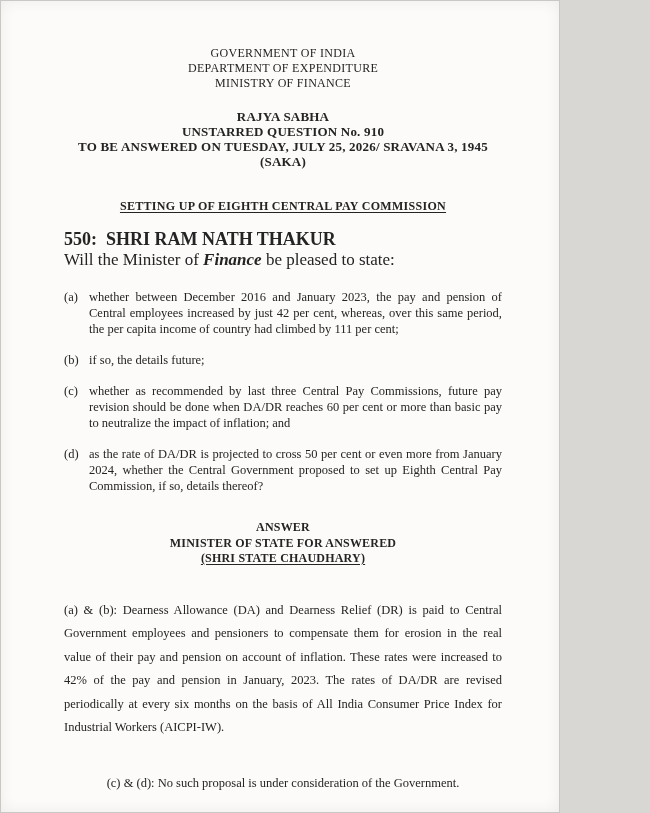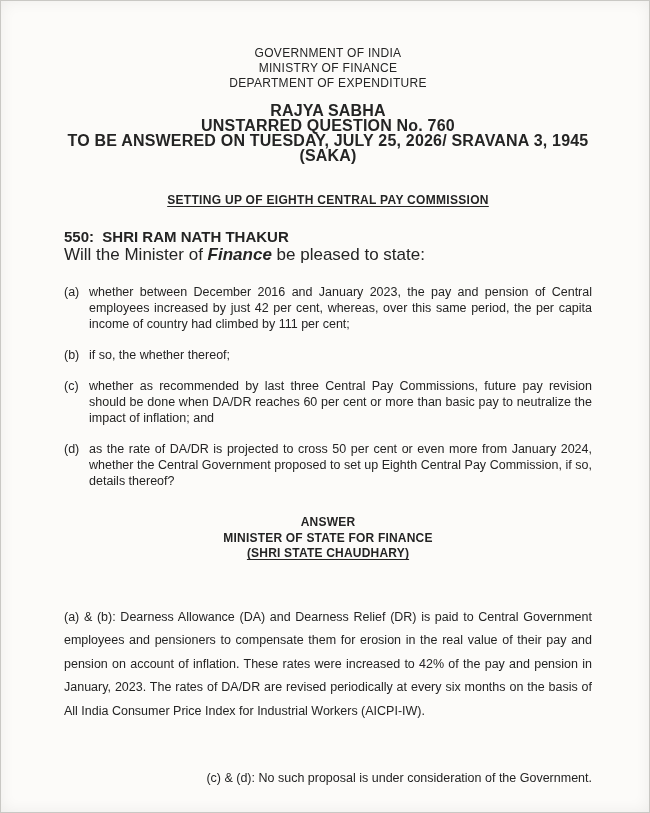--- a/index.html
+++ b/index.html
@@ -4,54 +4,55 @@
 <style>
   * { box-sizing: border-box; }
   html, body { margin: 0; padding: 0; }
   body {
     width: 650px;
     height: 813px;
     background: #d8d7d3;
     font-family: "Liberation Sans", "DejaVu Sans", sans-serif;
   }
   .page {
-    width: 650px;
+    width: 560px;
     height: 813px;
     background: #fcfbf9;
     color: #242424;
     padding: 46px 58px 28px 64px;
     box-shadow: inset 0 0 0 1px #c9c8c4, inset 0 0 16px rgba(0,0,0,0.07);
     overflow: hidden;
+    font-family: Liberation Serif, serif;
   }
   .center { text-align: center; }
 
   .header-block {
     font-size: 12px;
     line-height: 15px;
     letter-spacing: 0.3px;
     font-weight: 500;
   }
   .session-block {
-    margin-top: 12px;
-    font-size: 16px;
+    margin-top: 18px;
+    font-size: 13px;
     line-height: 15px;
     font-weight: bold;
     letter-spacing: 0.2px;
   }
   .doc-title {
     margin-top: 30px;
     font-size: 12px;
     font-weight: bold;
     letter-spacing: 0.3px;
     text-decoration: underline;
     text-underline-offset: 2px;
   }
   .member-line {
-    margin-top: 21px;
-    font-size: 15px;
+    margin-top: 15px;
+    font-size: 18px;
     font-weight: bold;
     white-space: pre;
   }
   .intro-line {
     font-size: 17px;
   }
   .intro-line .emph {
     font-weight: bold;
     font-style: italic;
   }
@@ -71,81 +72,81 @@
     line-height: 15.5px;
     font-weight: bold;
     letter-spacing: 0.2px;
     text-align: center;
   }
   .answer-name {
     text-decoration: underline;
     text-underline-offset: 2px;
   }
   .answer-para {
-    margin-top: 44px;
+    margin-top: 32px;
     font-size: 12.5px;
     line-height: 23.5px;
     text-align: justify;
   }
   .answer-para.second {
-    text-align: right;
+    text-align: center;
   }
   .stars {
     margin-top: 32px;
     text-align: center;
     font-size: 12px;
     font-weight: bold;
     letter-spacing: 1px;
   }
 </style>
 </head>
 <body>
 
 <div class="page">
 
   <div class="header-block center">
     <div>GOVERNMENT OF INDIA</div>
+    <div>DEPARTMENT OF EXPENDITURE</div>
     <div>MINISTRY OF FINANCE</div>
-    <div>DEPARTMENT OF EXPENDITURE</div>
   </div>
 
   <div class="session-block center">
     <div>RAJYA SABHA</div>
-    <div>UNSTARRED QUESTION No. 760</div>
+    <div>UNSTARRED QUESTION No. 910</div>
     <div>TO BE ANSWERED ON TUESDAY, JULY 25, 2026/ SRAVANA 3, 1945 (SAKA)</div>
   </div>
 
   <div class="doc-title center">SETTING UP OF EIGHTH CENTRAL PAY COMMISSION</div>
 
   <div class="member-line">550:  SHRI RAM NATH THAKUR</div>
 
   <div class="intro-line"><span>Will the Minister of </span><span class="emph">Finance</span><span> be pleased to state:</span></div>
 
   <div class="q-list">
     <div class="q-item">
       <span class="q-label">(a)</span>
       <span class="q-text">whether between December 2016 and January 2023, the pay and pension of Central employees increased by just 42 per cent, whereas, over this same period, the per capita income of country had climbed by 111 per cent;</span>
     </div>
     <div class="q-item">
       <span class="q-label">(b)</span>
-      <span class="q-text">if so, the whether thereof;</span>
+      <span class="q-text">if so, the details future;</span>
     </div>
     <div class="q-item">
       <span class="q-label">(c)</span>
       <span class="q-text">whether as recommended by last three Central Pay Commissions, future pay revision should be done when DA/DR reaches 60 per cent or more than basic pay to neutralize the impact of inflation; and</span>
     </div>
     <div class="q-item">
       <span class="q-label">(d)</span>
       <span class="q-text">as the rate of DA/DR is projected to cross 50 per cent or even more from January 2024, whether the Central Government proposed to set up Eighth Central Pay Commission, if so, details thereof?</span>
     </div>
   </div>
 
   <div class="answer-head center">
     <div>ANSWER</div>
-    <div>MINISTER OF STATE FOR FINANCE</div>
+    <div>MINISTER OF STATE FOR ANSWERED</div>
     <div class="answer-name">(SHRI STATE CHAUDHARY)</div>
   </div>
 
   <div class="answer-para">(a) &amp; (b): Dearness Allowance (DA) and Dearness Relief (DR) is paid to Central Government employees and pensioners to compensate them for erosion in the real value of their pay and pension on account of inflation.  These rates were increased to 42% of the pay and pension in January, 2023.  The rates of DA/DR are revised periodically at every six months on the basis of All India Consumer Price Index for Industrial Workers (AICPI-IW).</div>
 
   <div class="answer-para second">(c) &amp; (d):  No such proposal is under consideration of the Government.</div>
 
   <div class="stars">*****</div>
 
 </div>

